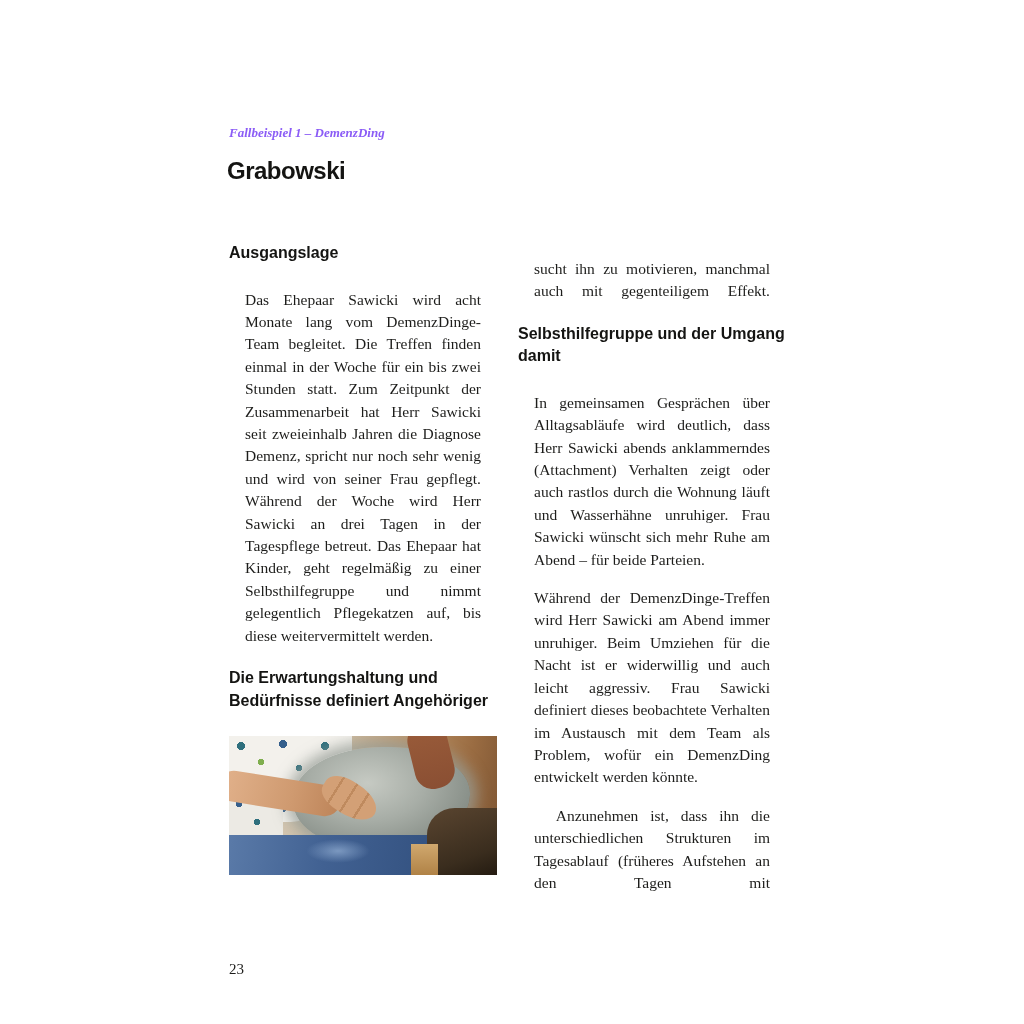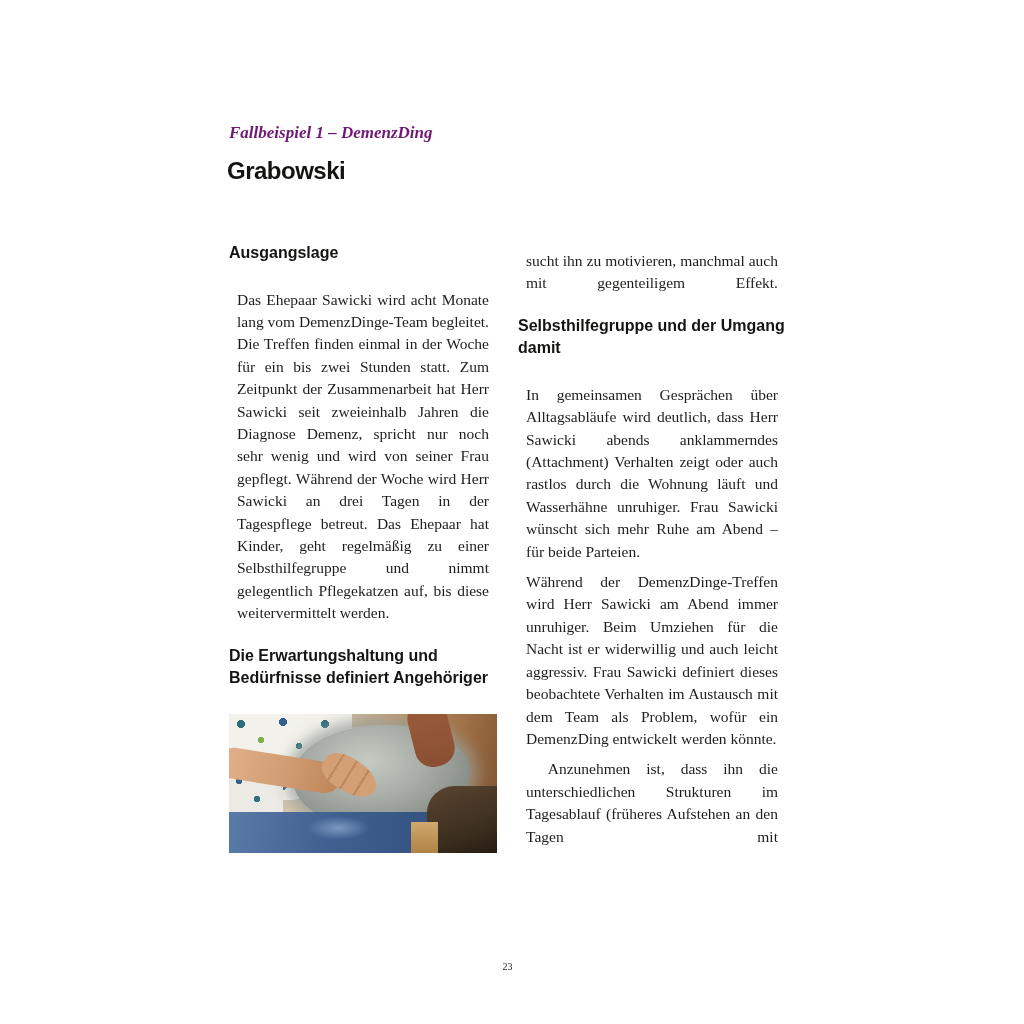--- a/index.html
+++ b/index.html
@@ -8,21 +8,21 @@
     width:1024px;height:1024px;
     background:#ffffff;
     color:#1d1d1b;
     overflow:hidden;
   }
   
   .kicker{
     position:absolute;left:229px;top:122px;width:557px;
     font-family:"Liberation Serif",serif;
     font-style:italic;font-weight:700;
-    font-size:17px;line-height:22px;color:#701a75;
+    font-size:13px;line-height:22px;color:#8b5cf6;
   }
   .title{
     position:absolute;left:227px;top:152px;width:557px;margin:0;
     font-family:"Liberation Sans",sans-serif;
     font-weight:700;font-size:24px;line-height:38px;
     letter-spacing:-0.5px;color:#141412;
   }
   
   .columns{
     position:absolute;left:229px;top:242px;width:557px;
@@ -30,21 +30,21 @@
   }
   .col{width:268px;flex:0 0 268px;}
   .col h2{
     margin:20px 0 24px 0;
     font-family:"Liberation Sans",sans-serif;
     font-weight:700;font-size:16px;line-height:22.5px;
     color:#141412;
   }
   .col h2:first-child{margin-top:0;}
   .col p{
-    margin:8px;
+    margin:16px;
     font-family:"Liberation Serif",serif;
     font-size:15.5px;line-height:22.4px;
     text-align:justify;
     hyphens:auto;-webkit-hyphens:auto;
     color:#1d1d1b;
   }
   .col p.cont{text-align-last:justify;}
   .col p.indent{text-indent:1.4em;}
   
   .photo{
@@ -116,23 +116,22 @@
     border-radius:40% 0 0 0;
     background:linear-gradient(160deg,#5a4530 0%,#3a2d1e 70%,#241b11 100%);
   }
   .ph-wood{
     position:absolute;right:22%;bottom:0;width:10%;height:22%;
     background:linear-gradient(180deg,#d0a86e,#b08246);
   }
   
   .pageno{
     position:absolute;left:229px;top:961px;width:557px;
-    text-align:center;
     font-family:"Liberation Serif",serif;
-    font-size:10px;color:#1d1d1b;
+    font-size:15px;color:#1d1d1b;
   }
 </style>
 </head>
 <body>
 
 <div class="page">
 
   <div class="kicker">Fallbeispiel 1 – DemenzDing</div>
   <h1 class="title">Grabowski</h1>
 

